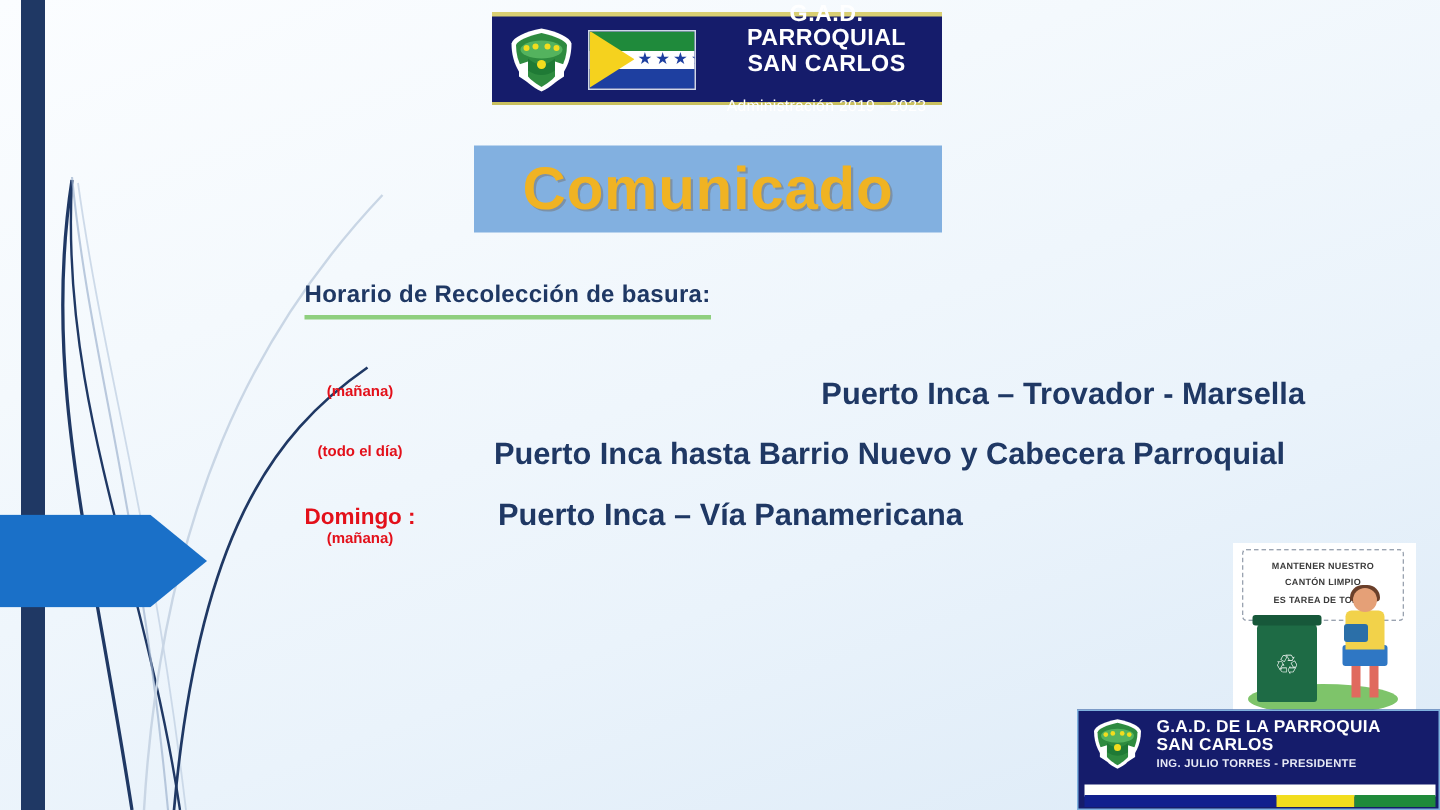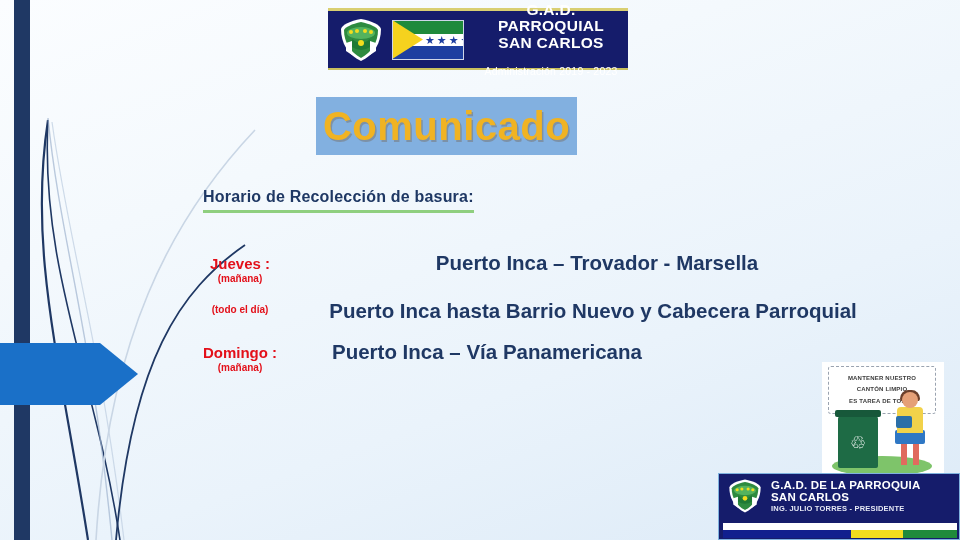--- a/index.html
+++ b/index.html
@@ -52,21 +52,21 @@
     position:absolute;left:32px;top:50%;transform:translateY(-50%);
     color:#1e3fa0;font-size:11px;letter-spacing:2px;line-height:1;
   }
   .header-text{margin-left:10px;color:#ffffff;line-height:1.05;text-align:center;}
   .header-text .l1{font-size:15.5px;font-weight:bold;letter-spacing:.3px;}
   .header-text .l2{font-size:15.5px;font-weight:bold;letter-spacing:.3px;}
   .header-text .l3{font-size:10.5px;font-weight:normal;margin-top:15px;letter-spacing:.2px;}
 
   
   .title-banner{
-    position:absolute;left:316px;top:97px;width:261px;height:58px;
+    position:absolute;left:316px;top:97px;width:312px;height:58px;
     background:#82b0e0;
     display:flex;align-items:center;justify-content:center;
   }
   .title-banner .txt{
     font-size:40px;font-weight:bold;color:#f0b323;letter-spacing:.5px;
     text-shadow:1.5px 1.5px 0 rgba(120,120,120,.55);
   }
 
   
   .subtitle{
@@ -81,21 +81,21 @@
   .day{
     width:140px;flex:0 0 140px;text-align:center;color:#e3101a;font-weight:bold;
     line-height:1.1;padding-top:6px;
   }
   .day .d1{font-size:15px;}
   .day .d2{font-size:10px;}
   .route{
     flex:1;color:#1f3864;font-weight:bold;font-size:20.5px;
     line-height:1.25;text-align:center;padding-left:6px;
   }
-  .row.r1 .route{text-align:center;padding-left:14px;}
+  .row.r1 .route{text-align:right;padding-left:14px;}
   .row.r3{margin-top:16px;}
   .row.r3 .route{text-align:left;padding-left:22px;}
 
   
   .illus{
     position:absolute;left:822px;top:362px;width:122px;height:118px;
     background:#ffffff;
   }
   .bubble{
     position:absolute;left:6px;top:4px;width:108px;height:48px;
@@ -194,21 +194,20 @@
   <div class="title-banner">
     <span class="txt">Comunicado</span>
   </div>
 
   <div class="subtitle">Horario de Recolección de basura:</div>
 
   <div class="sched">
 
     <div class="row r1">
       <div class="day">
-        <div class="d1">Jueves :</div>
         <div class="d2">(mañana)</div>
       </div>
       <div class="route">Puerto Inca – Trovador - Marsella</div>
     </div>
 
     <div class="row r2">
       <div class="day">
         <div class="d2">(todo el día)</div>
       </div>
       <div class="route">Puerto Inca hasta Barrio Nuevo y Cabecera Parroquial</div>

